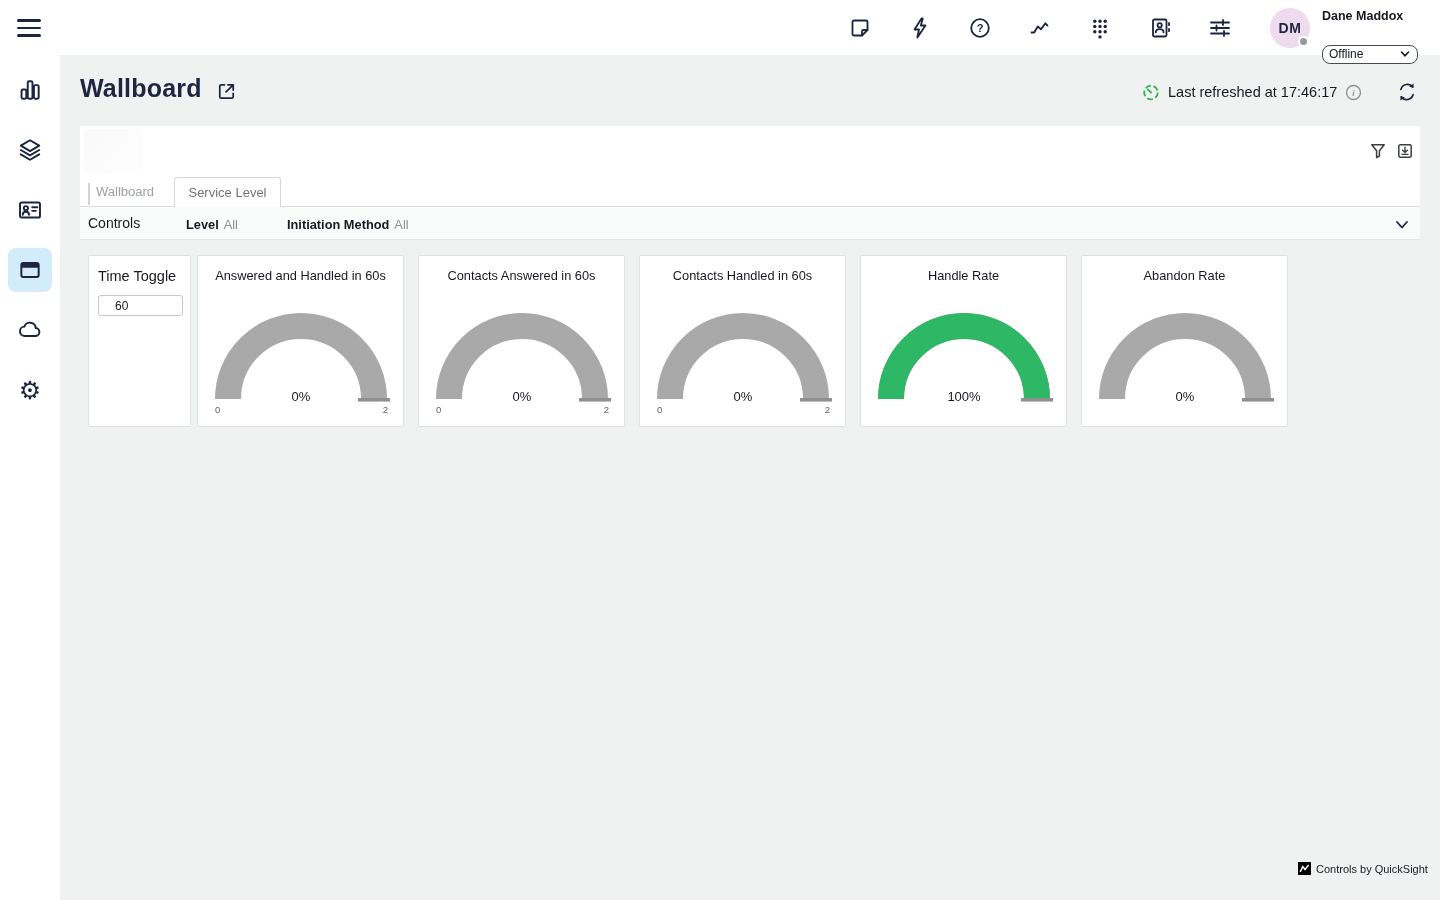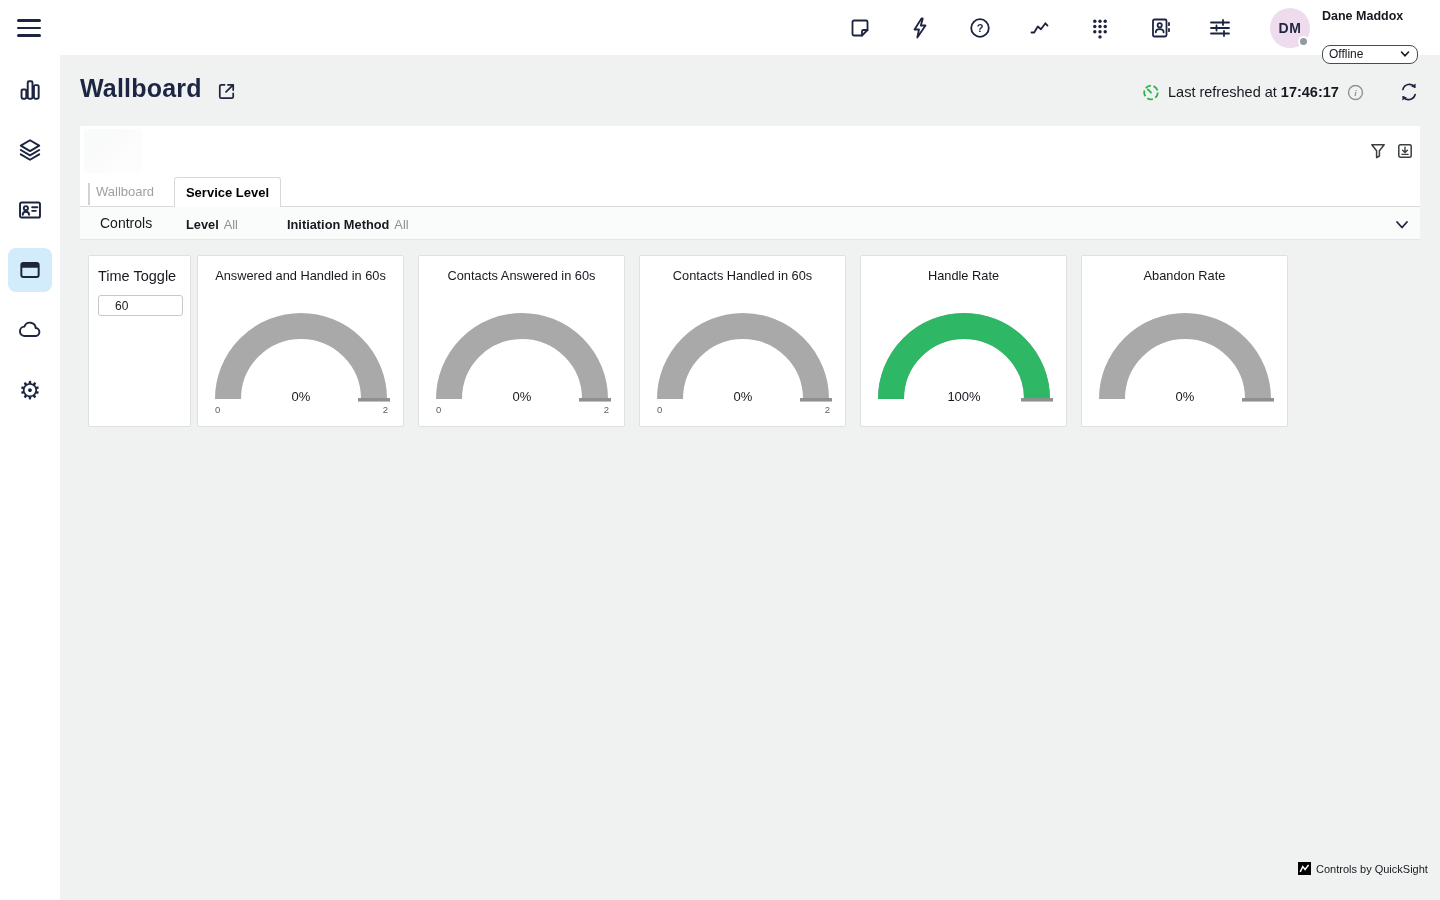--- a/index.html
+++ b/index.html
@@ -23,32 +23,32 @@
   .side-item { position:absolute; left:8px; width:44px; height:44px; border-radius:8px; display:flex; align-items:center; justify-content:center; cursor:pointer; }
   .side-item.selected { background:#d3ecfb; }
   .side-item svg { width:26px; height:26px; }
   .gear-glyph { font-size:25px; color:#1d2440; line-height:1; }
 
   
   .page-title { position:absolute; left:80px; top:74px; font-size:25px; font-weight:bold; color:#1c2541; letter-spacing:.2px; }
   .ext-link { position:absolute; left:215px; top:80px; width:23px; height:23px; cursor:pointer; }
   .refresh-group { position:absolute; left:1142px; top:80px; height:24px; display:flex; align-items:center; gap:8px; }
   .refresh-label { font-size:14.5px; color:#16191f; white-space:nowrap; }
-  .refresh-label b { font-weight:bold;margin-top:12px; }
+  .refresh-label b { font-weight:normal;margin-top:12px; }
 
   
   .panel { position:absolute; left:80px; top:126px; width:1340px; height:114px; background:#ffffff; border-radius:2px; }
   .watermark { position:absolute; left:4px; top:3px; width:58px; height:44px; background:linear-gradient(135deg,#f5f6f6 30%,#fbfbfb 70%); opacity:.55; border-radius:4px; }
   .panel-tool { position:absolute; top:16px; width:18px; height:18px; cursor:pointer; }
   .tab-divider { position:absolute; left:8px; top:57px; width:2px; height:22px; background:#cfd3d3; }
   .tab-inactive { position:absolute; left:16px; top:58px; font-size:13px; color:#9da1a1; cursor:pointer; }
-  .tab-active { position:absolute; left:94px; top:51px; width:107px; height:30px; background:#ffffff; border:1px solid #d5d9d9; border-bottom:none; border-radius:3px 3px 0 0; display:flex; align-items:center; justify-content:center; font-size:13px; font-weight:bold; color:#000000; cursor:pointer; z-index:2; }
+  .tab-active { position:absolute; left:94px; top:51px; width:107px; height:30px; background:#ffffff; border:1px solid #d5d9d9; border-bottom:none; border-radius:3px 3px 0 0; display:flex; align-items:center; justify-content:center; font-size:13px; font-weight:normal; color:#737373; cursor:pointer; z-index:2; }
   .tabs-underline { position:absolute; left:0; top:80px; width:1340px; height:1px; background:#d9dcdc; }
   .controls-bar { position:absolute; left:0; top:81px; width:1340px; height:33px; background:#fafbfb; border-bottom:1px solid #e4e6e6; }
-  .controls-title { position:absolute; left:20px; top:8px; font-size:14px; color:#16191f; }
+  .controls-title { position:absolute; left:8px; top:8px; font-size:14px; color:#16191f; }
   .ctl-filter { position:absolute; top:10px; font-size:12.8px; }
   .ctl-filter .lbl { font-weight:bold; color:#16191f; }
   .ctl-filter .val { color:#8d9191; margin-left:5px; }
   .controls-chevron { position:absolute; left:1312px; top:8px; width:20px; height:20px; cursor:pointer; }
 
   
   .card { position:absolute; top:255px; height:172px; background:#ffffff; border:1px solid #dee1e1; border-radius:2px; }
   .tt-card { left:88px; width:103px; padding:12px 8px 0 9px; }
   .tt-label { font-size:14.5px; color:#16191f; }
   .tt-input { margin-top:11px; width:85px; height:21px; border:1px solid #c5c9c9; border-radius:3px; font-size:12px; color:#16191f; padding:0 16px; font-family:"Liberation Sans",sans-serif; }

